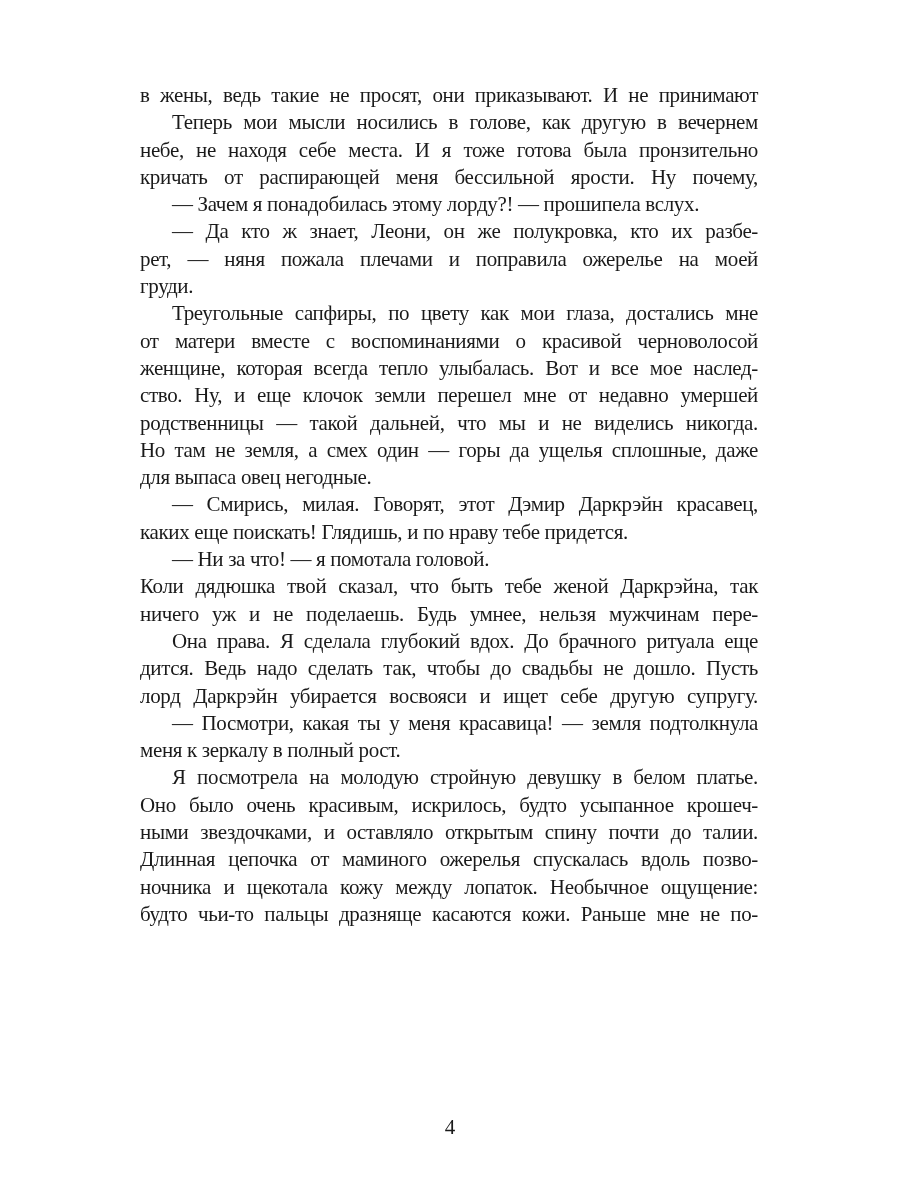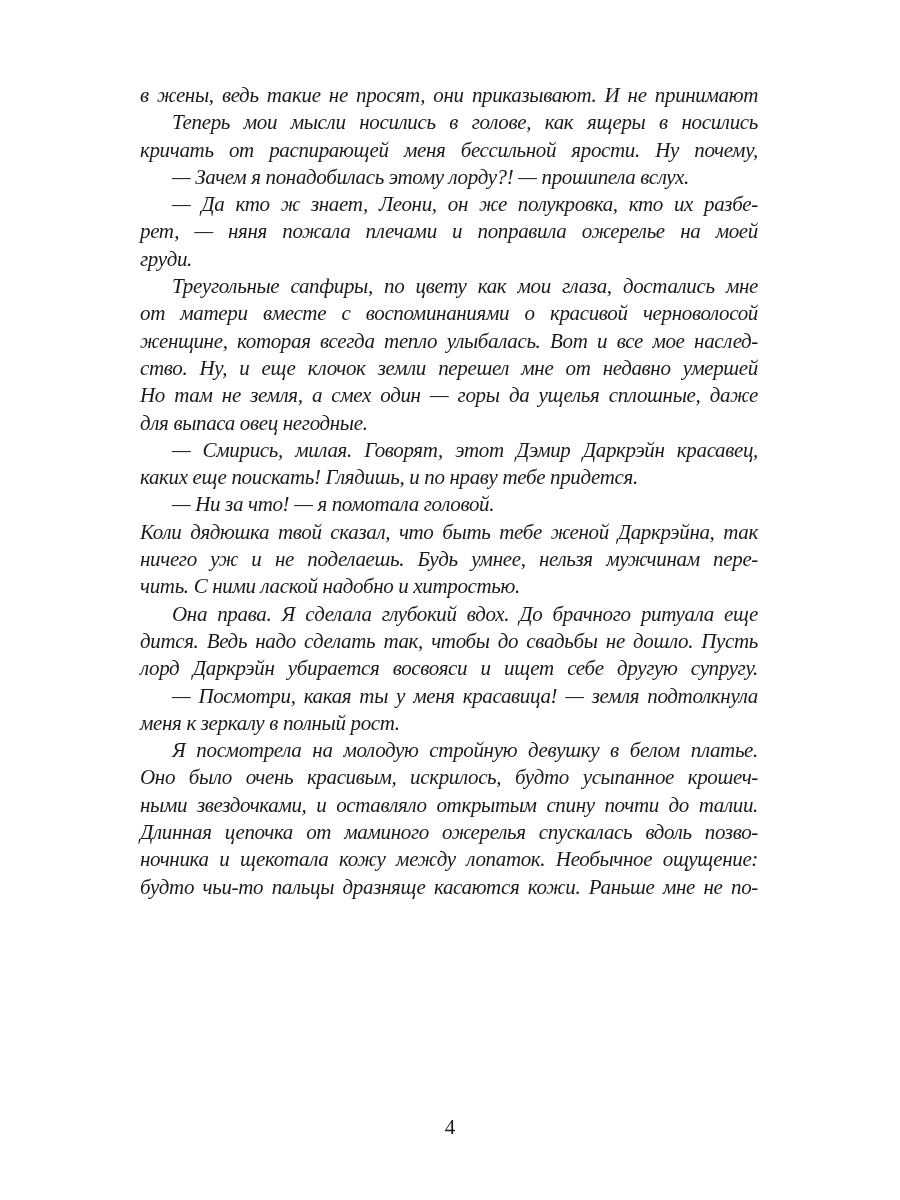--- a/index.html
+++ b/index.html
@@ -1,54 +1,55 @@
 <!DOCTYPE html>
 <html><head>
 <meta charset="utf-8">
 <style>
   html, body { margin: 0; padding: 0; }
   body {
     width: 900px; height: 1200px; background: #ffffff; position: relative; overflow: hidden;
     font-family: "Liberation Serif", "DejaVu Serif", serif; color: #1a1a1a;
   }
-  .page { position: absolute; left: 140px; top: 82px; width: 618px; font-style: italic; }
+  .page { position: absolute; left: 140px; top: 82px; width: 618px; }
   .line {
     height: 27.3px; line-height: 27.3px; font-size: 21px; white-space: nowrap;
     letter-spacing: -0.35px;
   }
   .line.j { text-align: justify; text-align-last: justify; }
   .line.ind { padding-left: 32px; }
   .pagenum {
     position: absolute; left: 0; width: 900px; top: 1115px; text-align: center;
     font-size: 21px; line-height: 24px;
   }
 </style>
 </head>
 <body>
 
 <div class="page" id="page-body">
     <div class="line j">в жены, ведь такие не просят, они приказывают. И не принимают</div>
-    <div class="line j ind">Теперь мои мысли носились в голове, как ящеры в носились</div>
+    <div class="line j ind">Теперь мои мысли носились в голове, как другую в вечернем</div>
+    <div class="line j">небе, не находя себе места. И я тоже готова была пронзительно</div>
     <div class="line j">кричать от распирающей меня бессильной ярости. Ну почему,</div>
     <div class="line ind">— Зачем я понадобилась этому лорду?! — прошипела вслух.</div>
     <div class="line j ind">— Да кто ж знает, Леони, он же полукровка, кто их разбе-</div>
     <div class="line j">рет, — няня пожала плечами и поправила ожерелье на моей</div>
     <div class="line">груди.</div>
     <div class="line j ind">Треугольные сапфиры, по цвету как мои глаза, достались мне</div>
     <div class="line j">от матери вместе с воспоминаниями о красивой черноволосой</div>
     <div class="line j">женщине, которая всегда тепло улыбалась. Вот и все мое наслед-</div>
     <div class="line j">ство. Ну, и еще клочок земли перешел мне от недавно умершей</div>
+    <div class="line j">родственницы — такой дальней, что мы и не виделись никогда.</div>
     <div class="line j">Но там не земля, а смех один — горы да ущелья сплошные, даже</div>
     <div class="line">для выпаса овец негодные.</div>
     <div class="line j ind">— Смирись, милая. Говорят, этот Дэмир Даркрэйн красавец,</div>
     <div class="line">каких еще поискать! Глядишь, и по нраву тебе придется.</div>
     <div class="line ind">— Ни за что! — я помотала головой.</div>
     <div class="line j">Коли дядюшка твой сказал, что быть тебе женой Даркрэйна, так</div>
     <div class="line j">ничего уж и не поделаешь. Будь умнее, нельзя мужчинам пере-</div>
-    <div class="line">чить. С ними лаской надобно и хитростью.</div>
     <div class="line j ind">Она права. Я сделала глубокий вдох. До брачного ритуала еще</div>
     <div class="line j">дится. Ведь надо сделать так, чтобы до свадьбы не дошло. Пусть</div>
     <div class="line j">лорд Даркрэйн убирается восвояси и ищет себе другую супругу.</div>
     <div class="line j ind">— Посмотри, какая ты у меня красавица! — земля подтолкнула</div>
     <div class="line">меня к зеркалу в полный рост.</div>
     <div class="line j ind">Я посмотрела на молодую стройную девушку в белом платье.</div>
     <div class="line j">Оно было очень красивым, искрилось, будто усыпанное крошеч-</div>
     <div class="line j">ными звездочками, и оставляло открытым спину почти до талии.</div>
     <div class="line j">Длинная цепочка от маминого ожерелья спускалась вдоль позво-</div>
     <div class="line j">ночника и щекотала кожу между лопаток. Необычное ощущение:</div>

